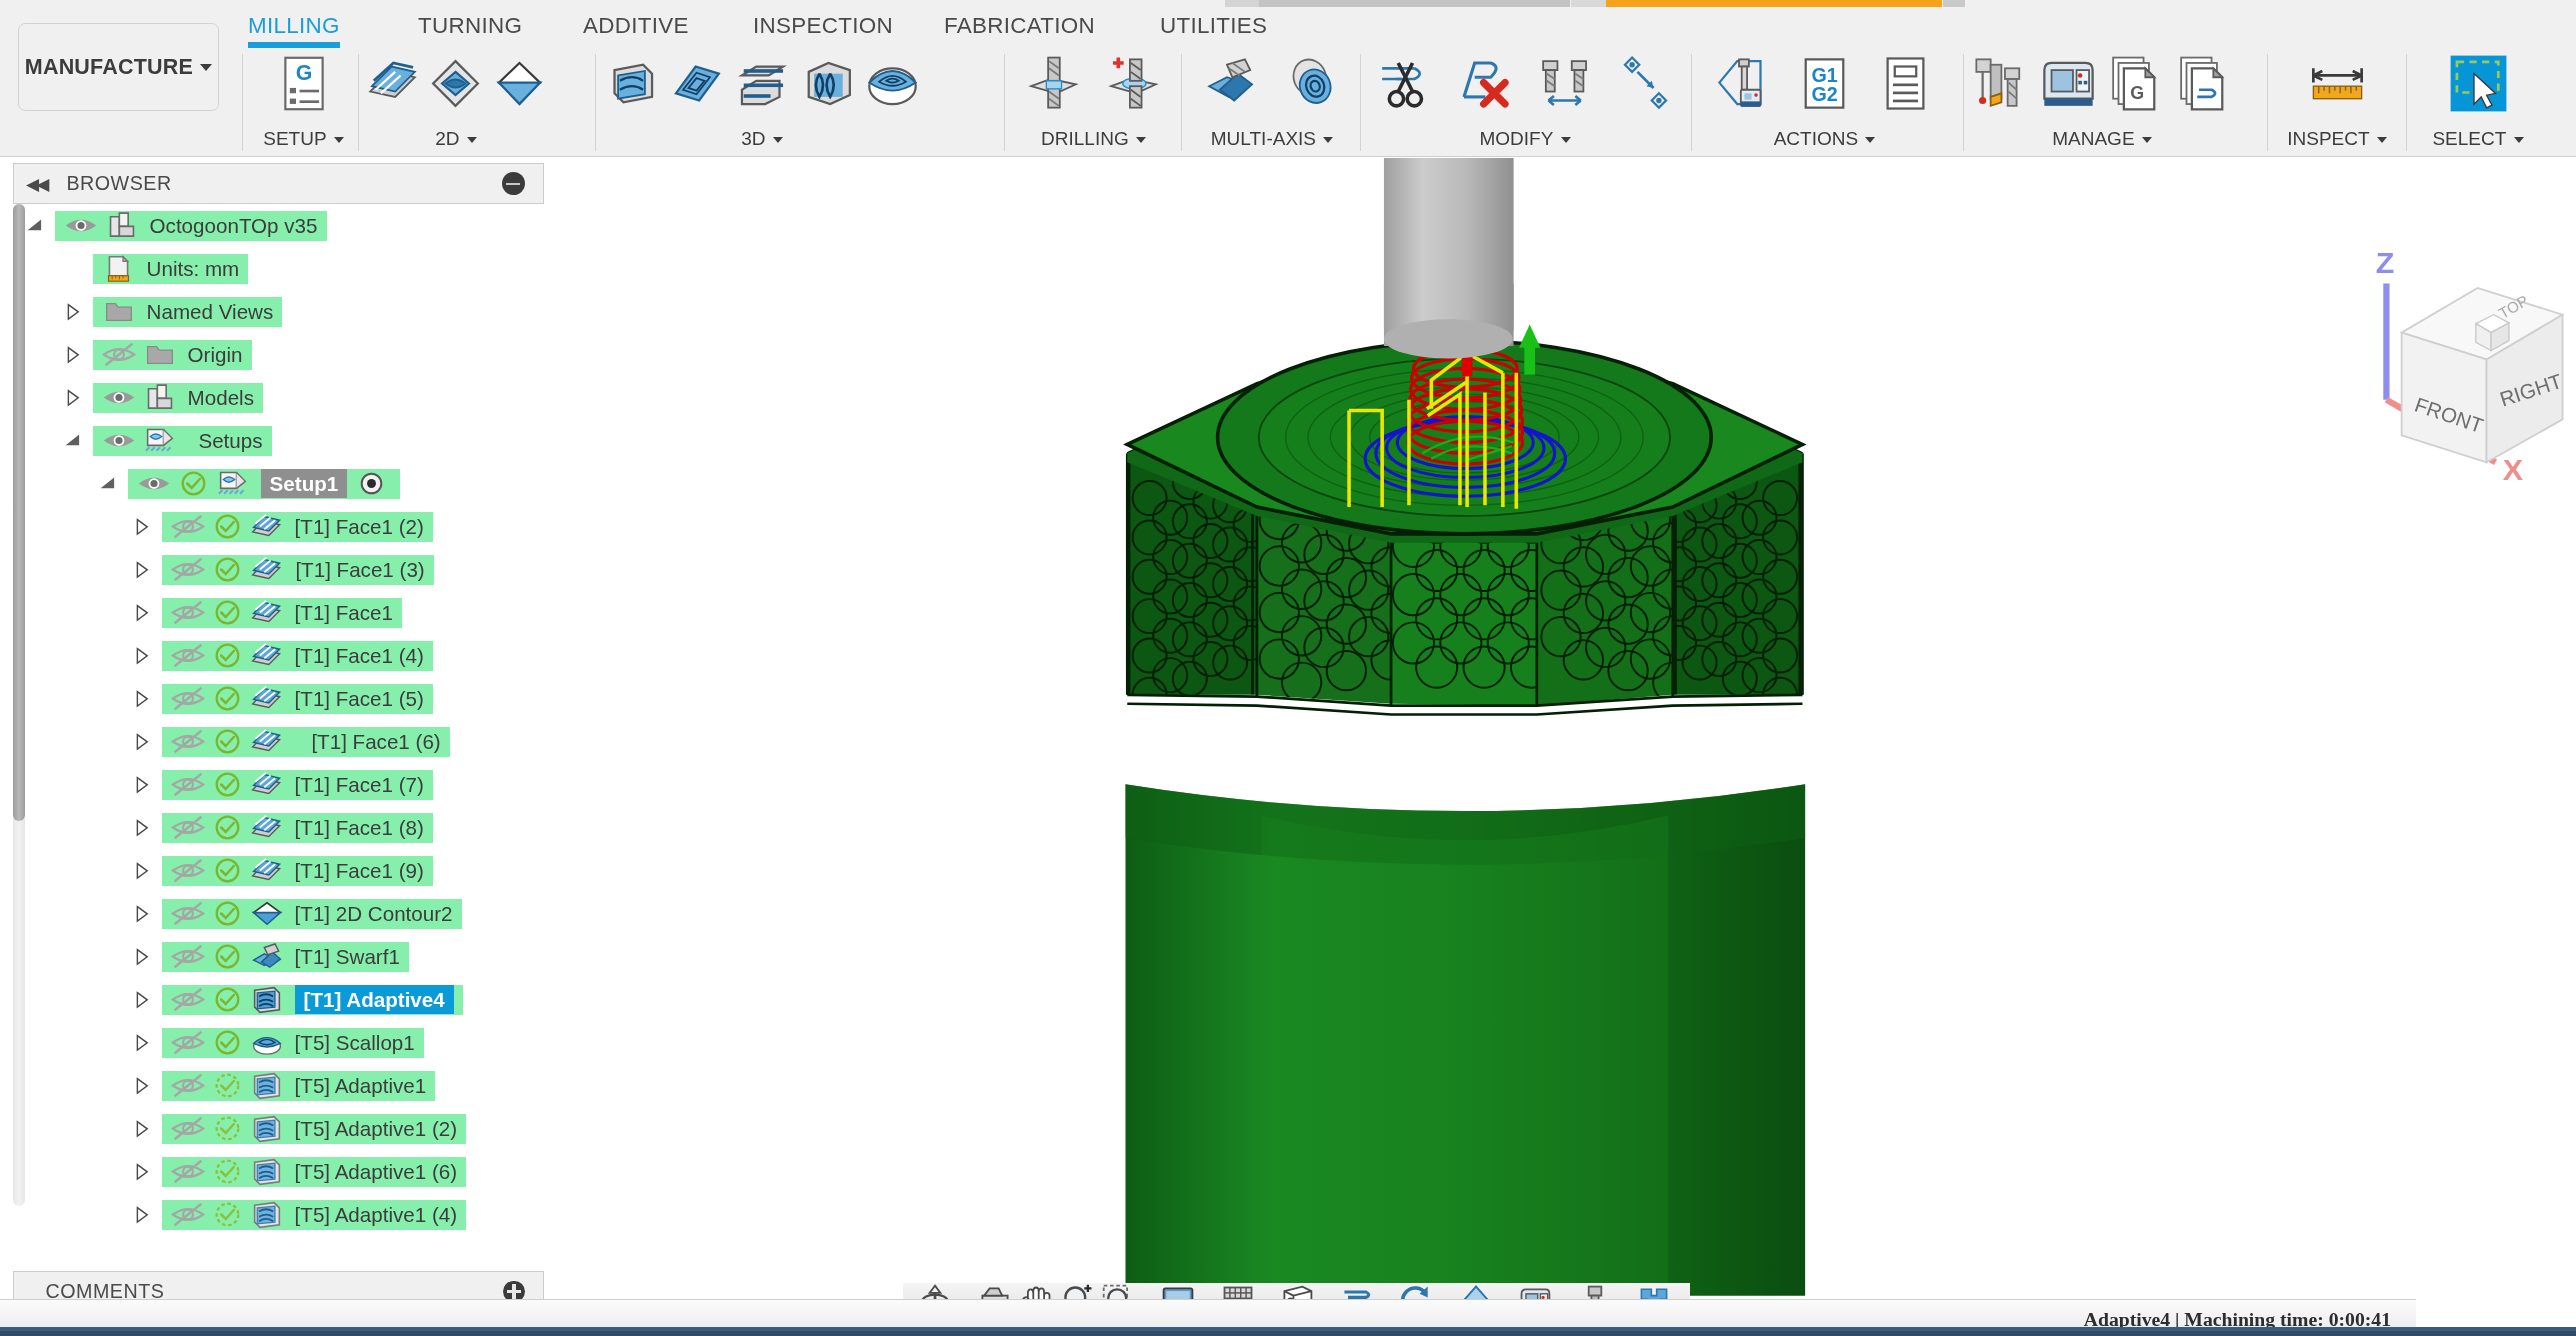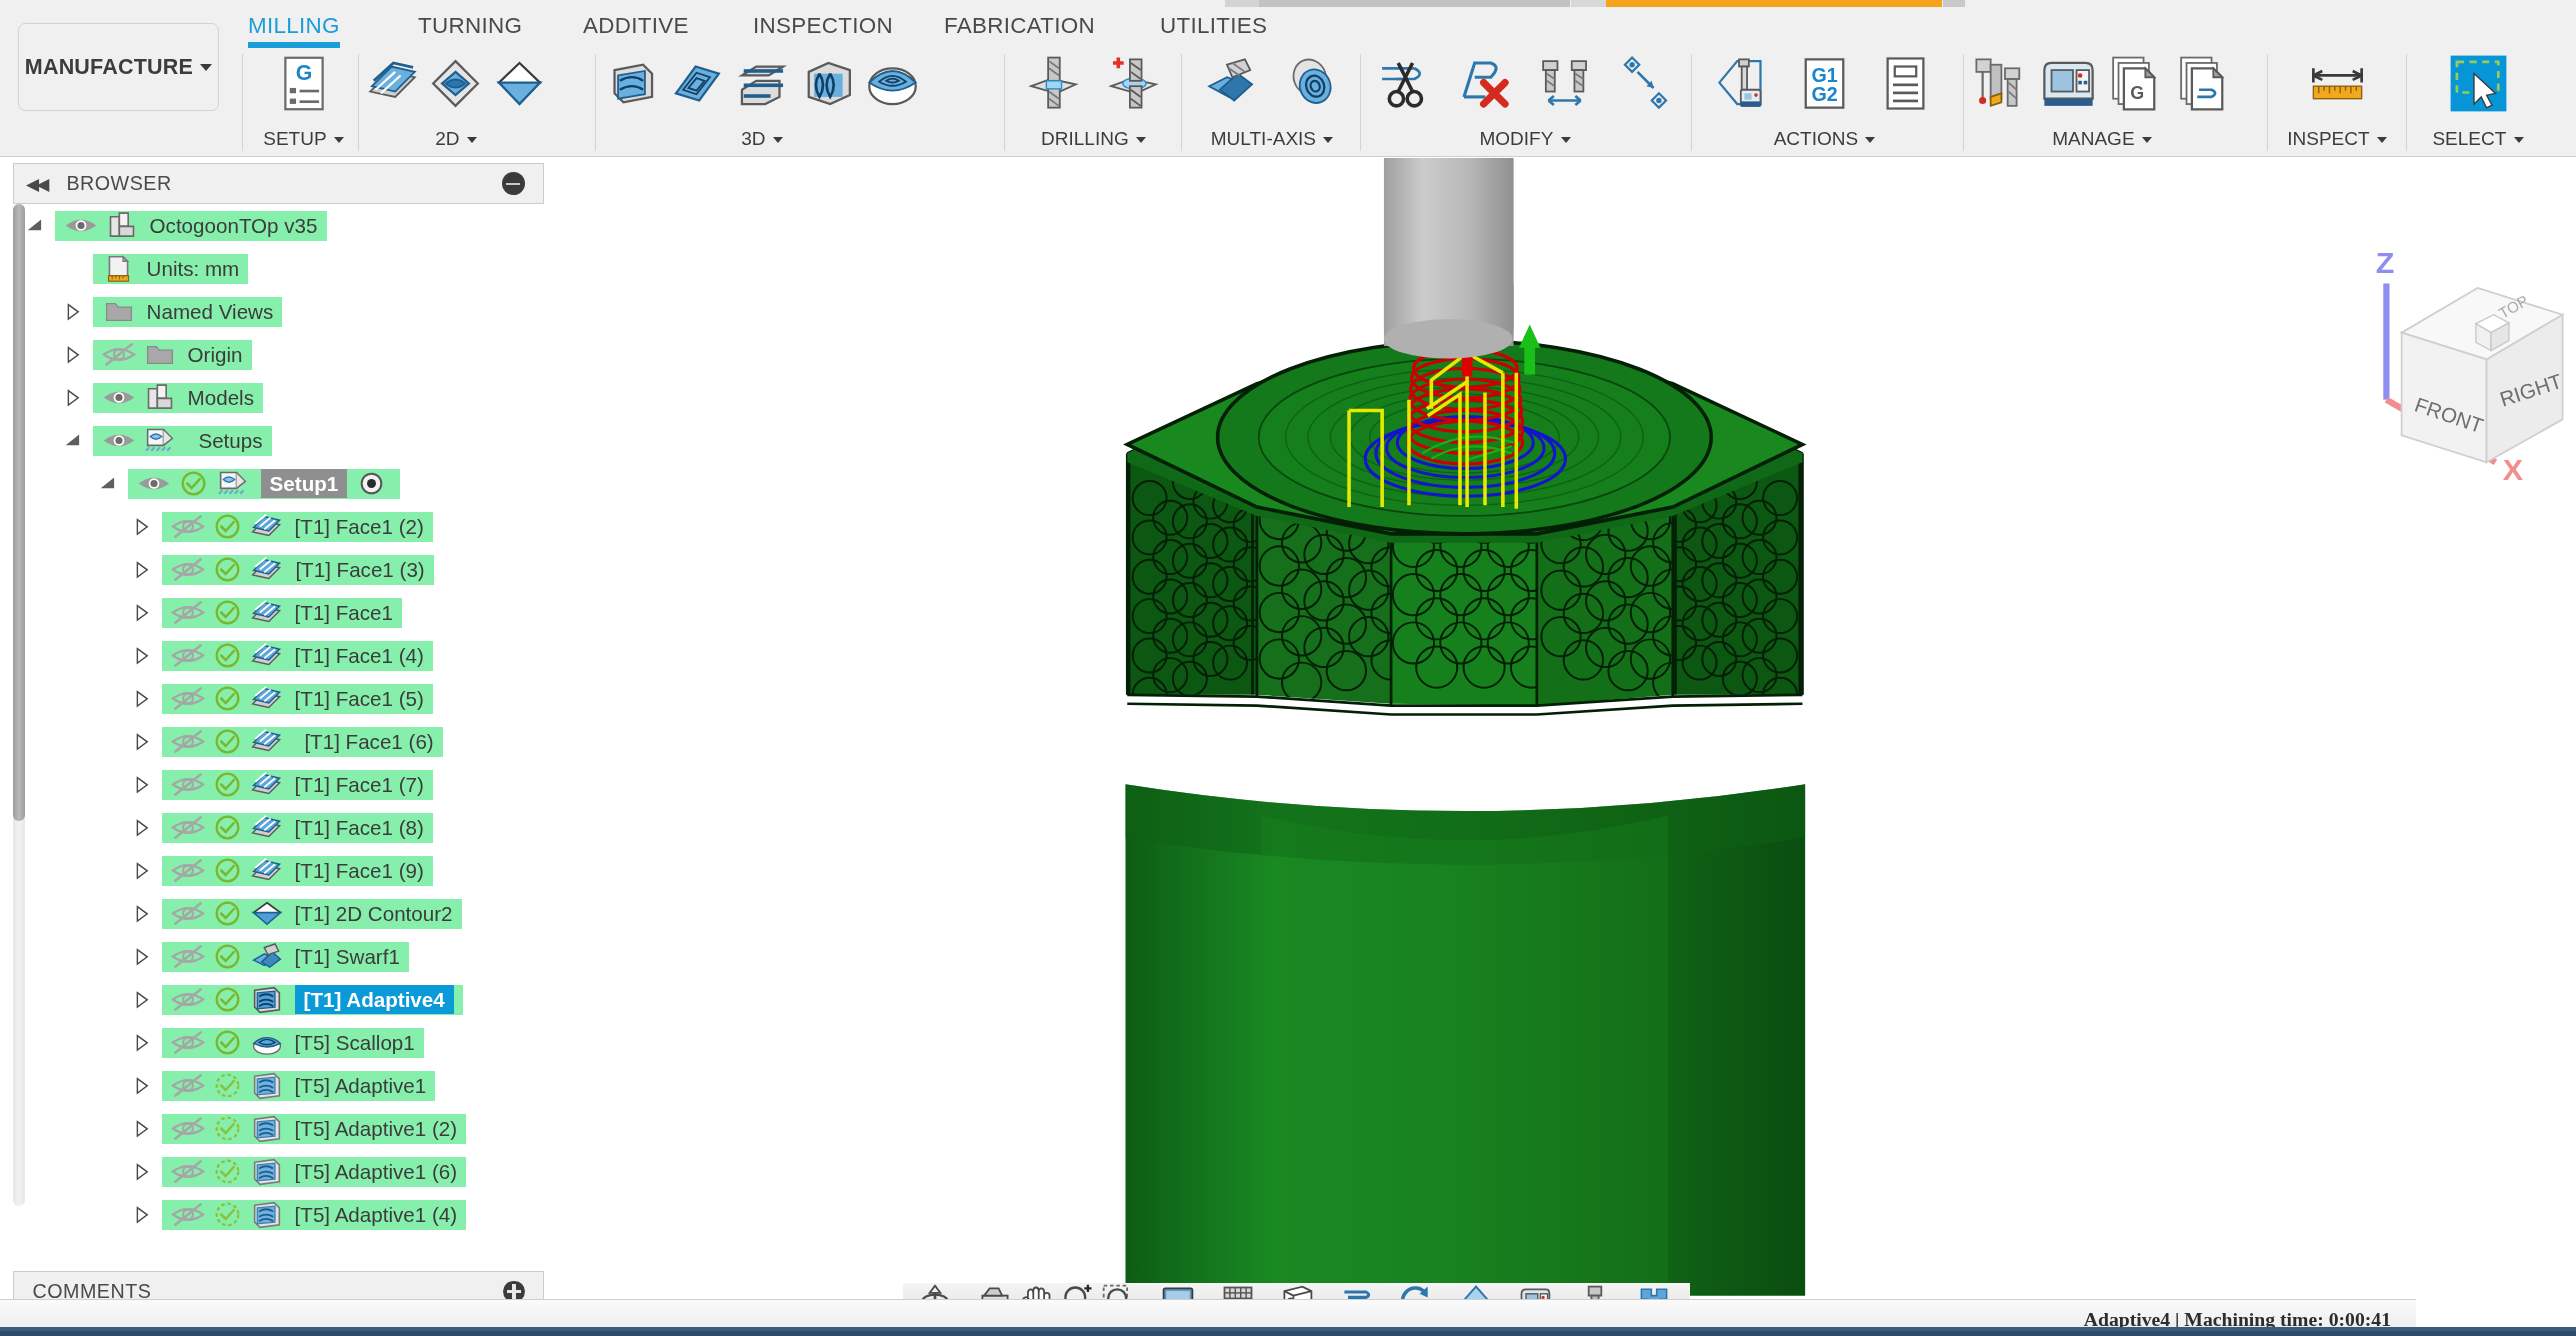--- a/index.html
+++ b/index.html
@@ -118,21 +118,21 @@
   }
   .lbl { font-size: 20.6px; color: #3c3c3c; white-space: nowrap; }
   .lbl.selected { background: #0a9ad7; color: #ffffff; font-weight: bold; padding: 2.7px 9px; }
   .lbl.setup-sel { background: #8f8f8f; color: #ffffff; font-weight: bold; padding: 2.7px 9px; }
 
   
   .comments {
     position: absolute; left: 12.5px; top: 1271px; width: 531px; height: 41px;
     background: #f0f0f0; border: 0.9px solid #cccccc; display:flex; align-items:center;
   }
-  .comments .title { margin-left: 19px; font-size: 19.7px; color:#4a4a4a; letter-spacing:0.5px;}
+  .comments .title { margin-left: 32px; font-size: 19.7px; color:#4a4a4a; letter-spacing:0.5px;}
   .comments .addbtn {
     position:absolute; right: 18px; width: 21.5px; height: 21.5px; border-radius:50%;
     background:#3b3b3b; cursor:pointer;
   }
   .comments .addbtn::before{content:"";position:absolute;left:9px;top:3.6px;width:3.6px;height:14.3px;background:#e8e8e8;}
   .comments .addbtn::after{content:"";position:absolute;top:9px;left:3.6px;height:3.6px;width:14.3px;background:#e8e8e8;}
 
   
   .canvas {
     position: absolute; top: 158px; left: 546px; width: 2030px; height: 1138px;
@@ -1236,21 +1236,21 @@
             </span>
             <span style="width: 41px; display: inline-flex; justify-content: center; align-items: center; flex: 0 0 auto;">
               <svg width="36" height="29" viewBox="0 0 40 32">
                 <path d="M4 22 L16 10 L34 14 L22 26 Z" fill="#cfcfcf" stroke="#5a5a5a" stroke-width="1.6"></path>
                 <path d="M5 17 L17 5 L34 9 L22 21 Z" fill="#5ba7dc" stroke="#1f5f8f" stroke-width="1.6"></path>
                 <path d="M7 13 L19 3" stroke="#ffffff" stroke-width="2"></path>
                 <path d="M12 16 L24 6" stroke="#ffffff" stroke-width="2"></path>
                 <path d="M17 19 L29 9" stroke="#ffffff" stroke-width="2"></path>
               </svg>
             </span>
-            <span class="lbl" style="margin-left: 17px;">[T1] Face1 (6)</span>
+            <span class="lbl" style="margin-left: 24px;">[T1] Face1 (6)</span>
           </div>
         </div>
         <div class="node">
           <div style="width: 107px; flex: 0 0 auto;"></div>
           <div class="twisty" style="width: 30px; flex: 0 0 auto;"><svg width="19.7" height="19.7" viewBox="0 0 22 22">
               <path d="M6 3 L17 11 L6 19 Z" fill="#ffffff" stroke="#4a4a4a" stroke-width="1.6"></path>
             </svg></div>
           <div class="rowbg">
             <span style="width: 41px; display: inline-flex; justify-content: center; align-items: center; flex: 0 0 auto;">
               <svg width="34" height="27" viewBox="0 0 38 30">

